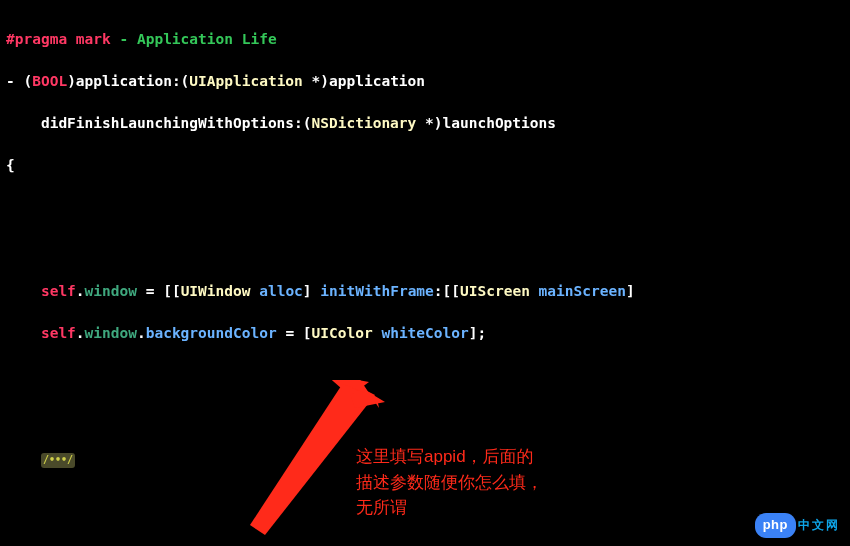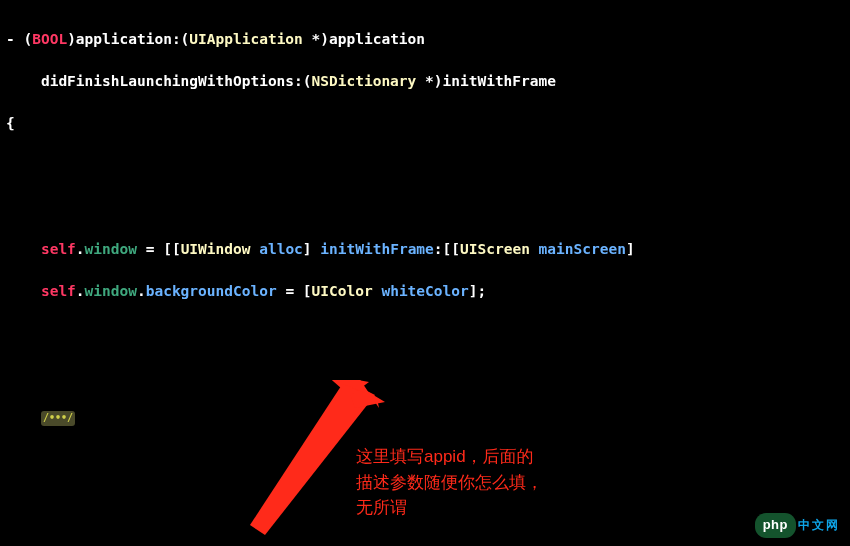--- a/index.html
+++ b/index.html
@@ -58,43 +58,44 @@
   }
   .logo {
     position: absolute;
     bottom: 8px;
     right: 10px;
     display: flex;
     align-items: center;
     gap: 0px;
   }
   .logo .p-badge {
-    background: #14532d;
+    background: #3b82f6;
     color: #fff;
     font-family: sans-serif;
     font-weight: bold;
     font-size: 13px;
     padding: 3px 8px;
     border-radius: 11px;
     letter-spacing: 0.5px;
   }
   .logo .cn {
     color: #0ea5e9;
     font-family: sans-serif;
     font-size: 12px;
     margin-left: 2px;
     letter-spacing: 2px;
   }
 </style>
 </head>
 <body>
 
 <div class="code-area">
+<span class="line"><span class="c-pink">#pragma mark</span><span class="c-comment"> - Application Life</span></span>
 <span class="line"><span class="c-white">- (</span><span class="c-pink">BOOL</span><span class="c-white">)application:(</span><span class="c-lightblue">UIApplication</span><span class="c-white"> *)application</span></span>
-<span class="line"><span class="c-white">    didFinishLaunchingWithOptions:(</span><span class="c-lightblue">NSDictionary</span><span class="c-white"> *)initWithFrame</span></span>
+<span class="line"><span class="c-white">    didFinishLaunchingWithOptions:(</span><span class="c-lightblue">NSDictionary</span><span class="c-white"> *)launchOptions</span></span>
 <span class="line"><span class="c-white">{</span></span>
 <span class="line"> </span>
 <span class="line"> </span>
 <span class="line"><span>    </span><span class="c-pink">self</span><span class="c-white">.</span><span class="c-teal">window</span><span class="c-white"> = [[</span><span class="c-lightblue">UIWindow</span><span> </span><span class="c-bluish">alloc</span><span class="c-white">] </span><span class="c-bluish">initWithFrame</span><span class="c-white">:[[</span><span class="c-lightblue">UIScreen</span><span> </span><span class="c-bluish">mainScreen</span><span class="c-white">]</span></span>
 <span class="line"><span>    </span><span class="c-pink">self</span><span class="c-white">.</span><span class="c-teal">window</span><span class="c-white">.</span><span class="c-bluish">backgroundColor</span><span class="c-white"> = [</span><span class="c-lightblue">UIColor</span><span> </span><span class="c-bluish">whiteColor</span><span class="c-white">];</span></span>
 <span class="line"> </span>
 <span class="line"> </span>
 <span class="line">    <span class="fold">/•••/</span></span>
 
 

